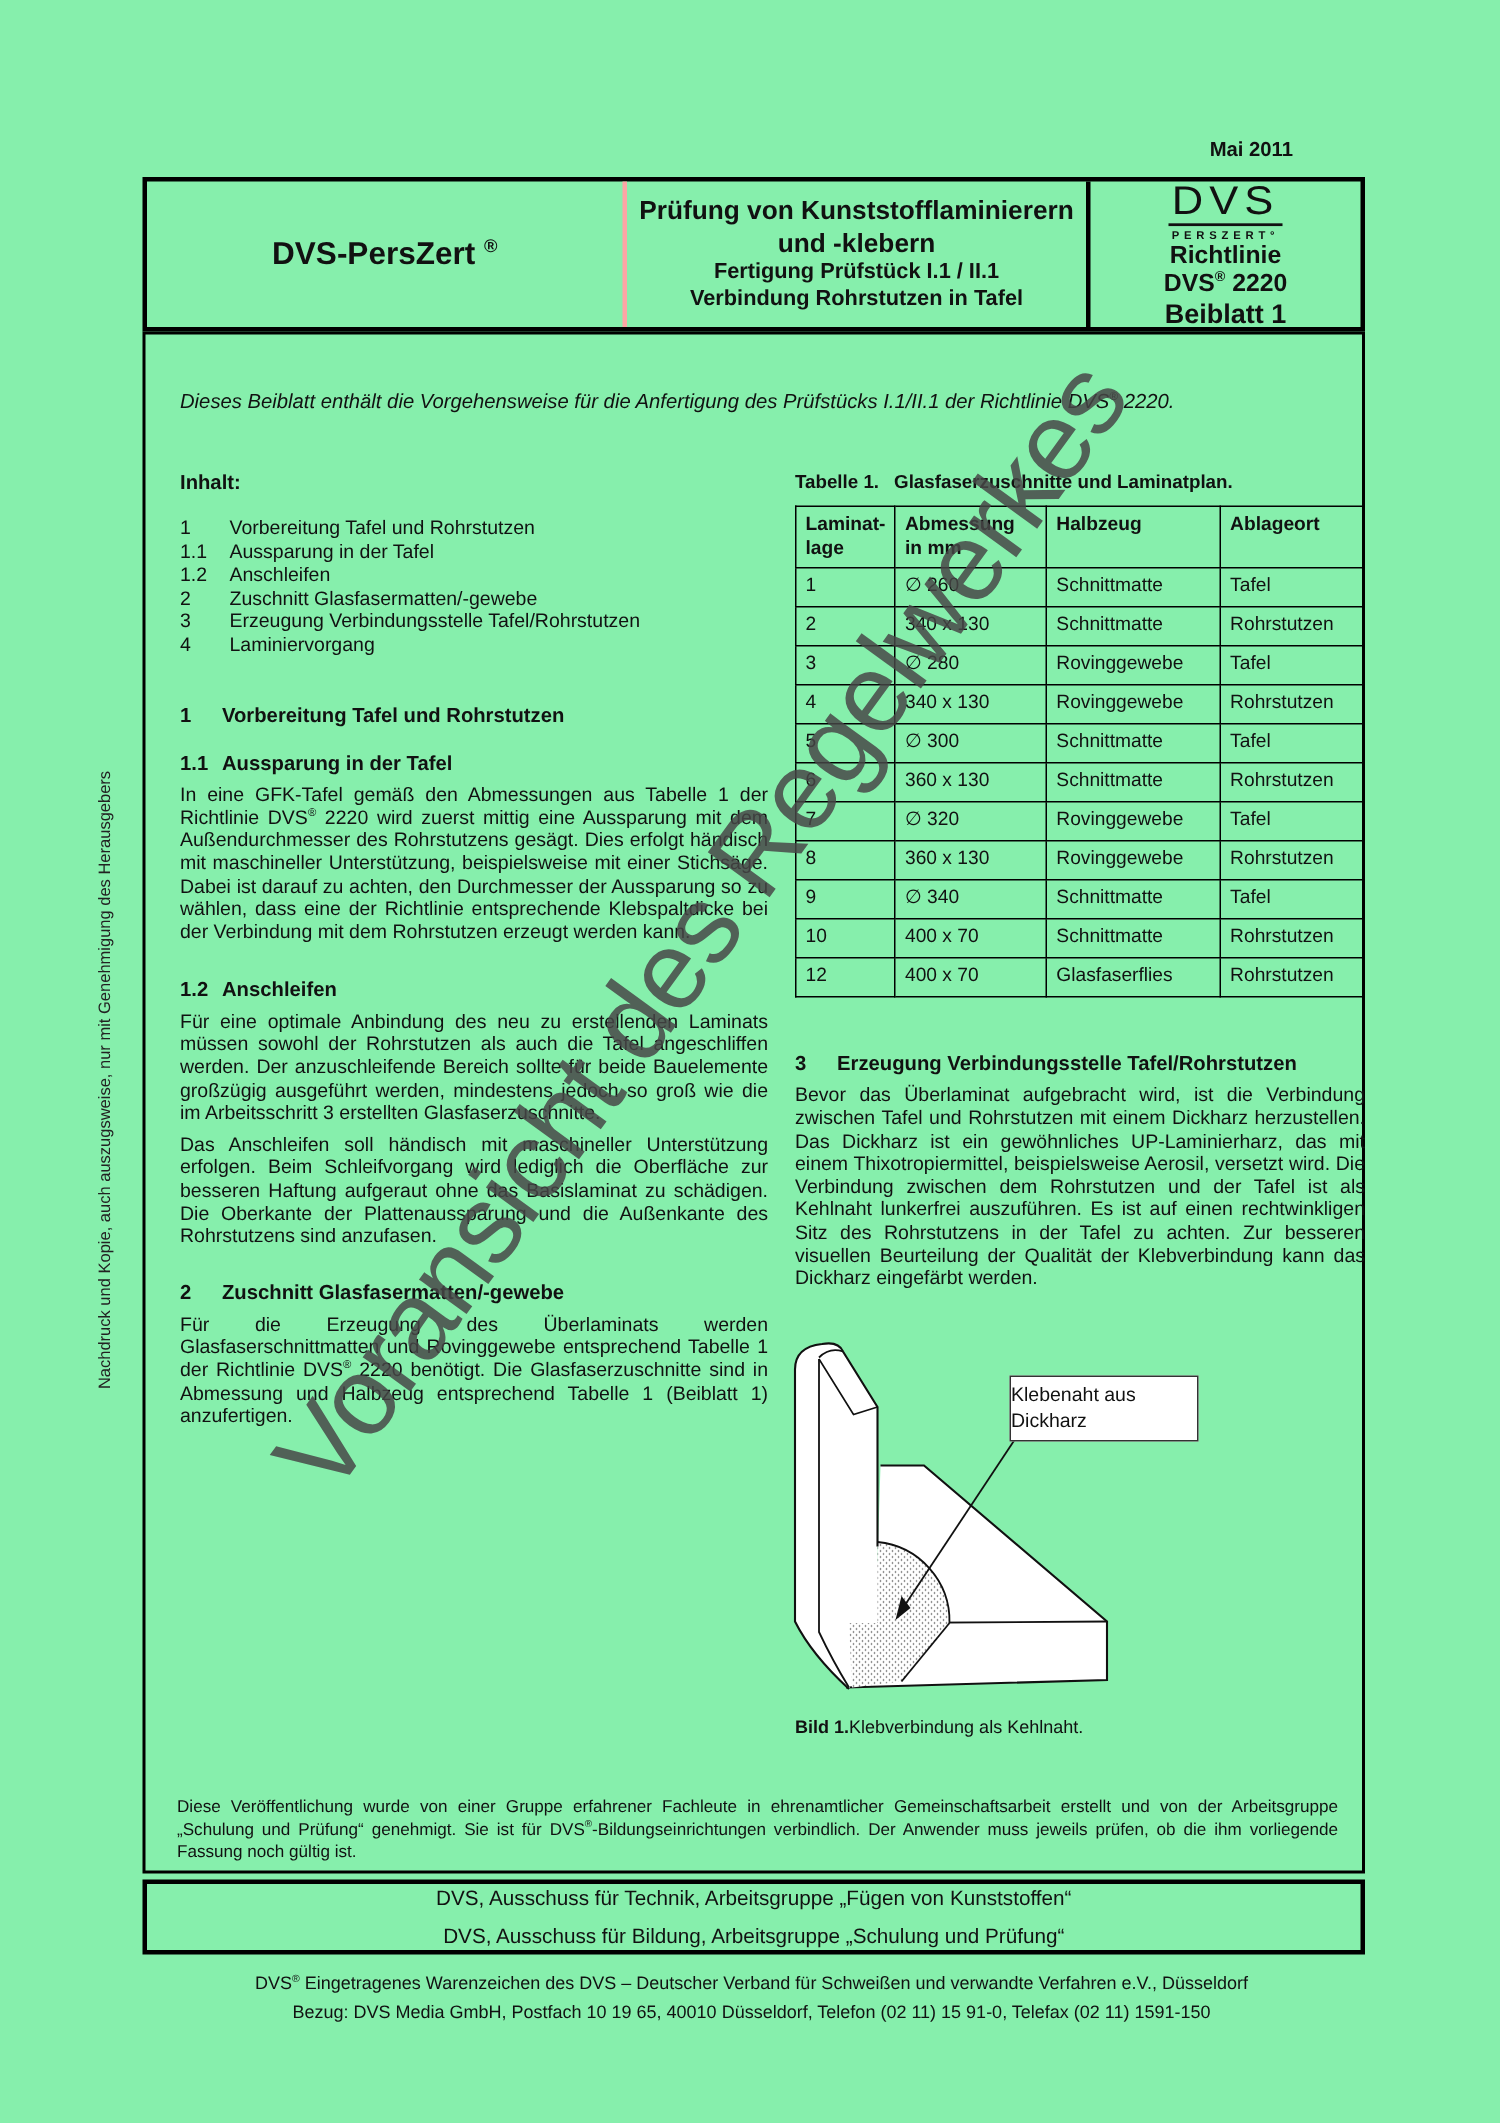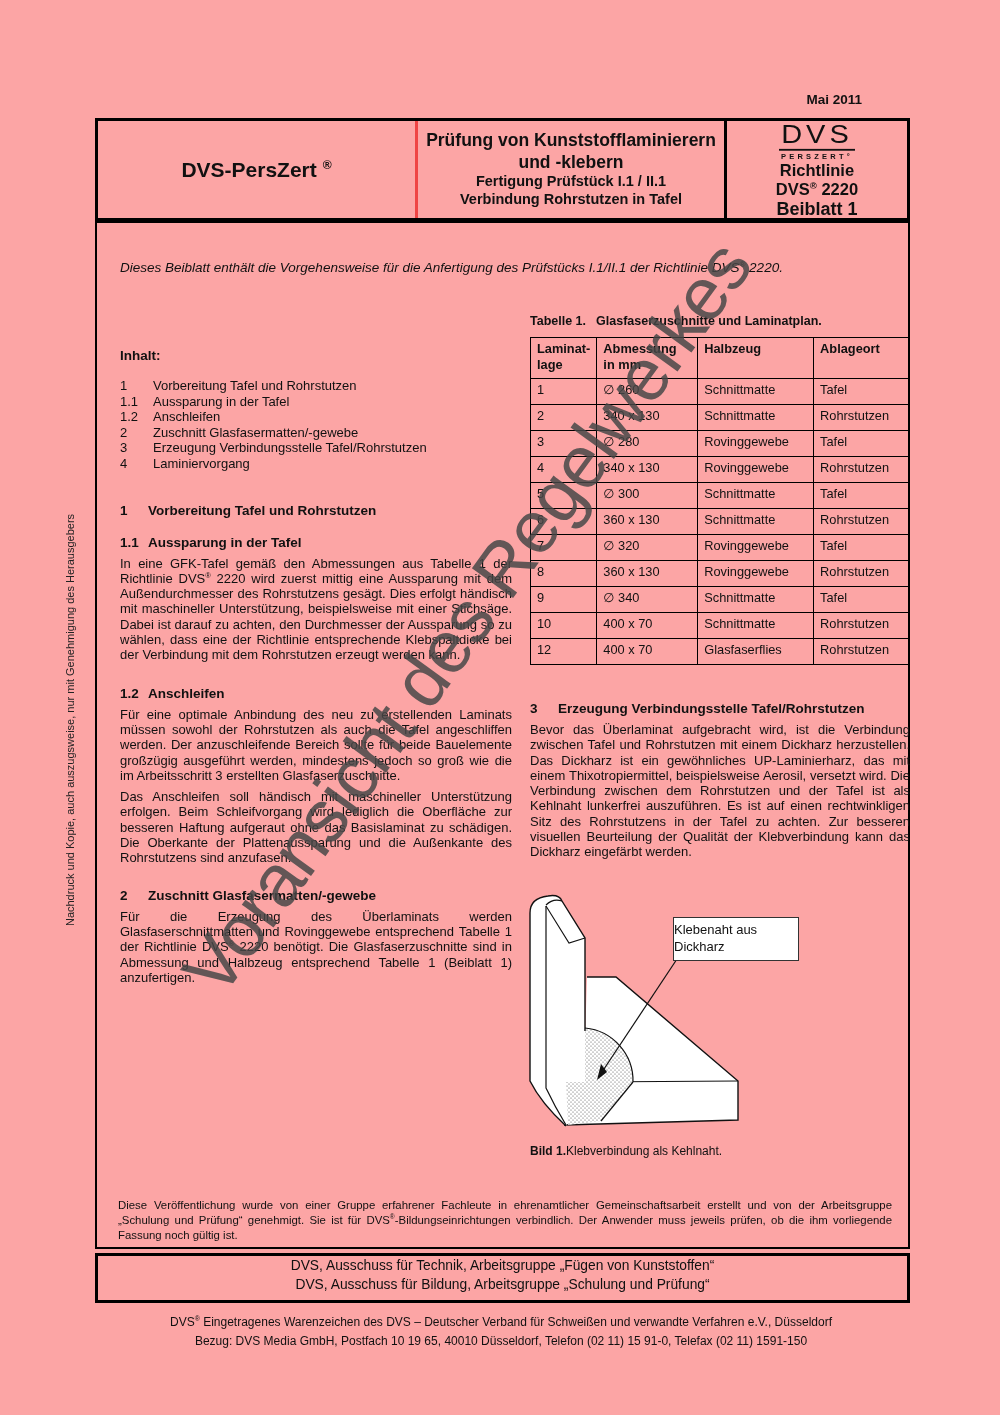--- a/index.html
+++ b/index.html
@@ -1,53 +1,53 @@
 <!DOCTYPE html>
 <html><head>
 <meta charset="utf-8">
 <style>
   html,body{margin:0;padding:0;background:#e8e8e8;}
   .page{
-    position:relative; width:1000px; height:1415px; background:#fca5a5;
+    position:relative; width:1000px; height:1415px; background:#86efac;
     font-family:"Liberation Sans", sans-serif; color:#111; overflow:hidden;
     margin:0 auto;
   }
   .reg{font-size:58%; vertical-align:super; line-height:0;}
 
   
   .date{position:absolute; top:92px; right:138px; font-size:13.5px; font-weight:bold;}
 
   
   .header-table{
     position:absolute; left:95px; top:118px; width:809px; height:97px;
     border:3px solid #000; display:flex;
   }
   .hcell{display:flex; flex-direction:column; justify-content:center; align-items:center; text-align:center;}
-  .hcell-left{width:317px; border-right:3px solid #ef4444; font-size:21px; font-weight:bold;}
+  .hcell-left{width:317px; border-right:3px solid #fca5a5; font-size:21px; font-weight:bold;}
   .hcell-center{flex:1; border-right:3px solid #000; padding:14px 4px;}
   .hcell-center div{font-weight:bold; font-size:14.5px; line-height:1.22;}
   .hcell-center div:nth-of-type(-n+2){font-size:17.5px;}
   .hcell-right{width:180px; line-height:1.1; padding-top:2px;}
   .logo-dvs{font-size:29px; font-weight:400; letter-spacing:4px; line-height:1;
             border-bottom:2.5px solid #111; padding:0 2px 1px 2px; transform:scaleY(.92);}
   .logo-sub{font-size:7.5px; font-weight:bold; letter-spacing:3.2px; margin-top:1px;}
   .ref-line1,.ref-line2{font-size:16.5px; font-weight:bold; line-height:1.15;}
   .ref-line3{font-size:18px; font-weight:bold; line-height:1.2;}
 
   
   .content-box{position:absolute; left:95px; top:221px; width:811px; height:1024px;
     border:2px solid #000;}
 
   .intro{position:absolute; left:120px; top:260px; width:775px;
     font-size:13.5px; font-style:italic;}
 
   .col-left{position:absolute; left:120px; top:314px; width:392px;}
   .col-right{position:absolute; left:530px; top:314px; width:380px;}
 
-  .h-bold{font-weight:bold; font-size:13.5px;margin-top:34px;}
+  .h-bold{font-weight:bold; font-size:13.5px;}
   .sec-head{font-weight:bold; font-size:13.5px; margin:0;}
   .sec-head .snum{display:inline-block; min-width:28px;}
   .sec-head.sub .snum{min-width:28px;}
   p.body{font-size:13px; line-height:15.3px; text-align:justify; margin:6px 0 0 0;}
 
   .toc{margin-top:15px; font-size:13px; line-height:15.6px;}
   .toc-row{display:flex;}
   .toc-num{width:33px; flex:none;}
 
   .m-s1{margin-top:31px;}
@@ -74,21 +74,21 @@
   .callout{position:absolute; left:145px; top:26px; width:124px; height:42px;
     border:1.5px solid #333; background:#fff; display:flex; flex-direction:column;
     justify-content:center; align-items:flex-start; font-size:13px; line-height:1.3;}
   .fig-caption{position:absolute; left:530px; top:1144px; font-size:12px;}
   .fig-caption .cap-label{font-weight:bold; }
 
   
   .footnote{position:absolute; left:118px; top:1198px; width:774px;
     font-size:11.4px; line-height:15px; text-align:justify;}
   .committee-box{position:absolute; left:95px; top:1253px; width:809px; height:44px;
-    border:3px solid #000; display:flex; flex-direction:column; justify-content:flex-start;
+    border:3px solid #000; display:flex; flex-direction:column; justify-content:space-between;
     align-items:center; font-size:13.8px; line-height:19px;}
   .bottom-lines{position:absolute; left:95px; top:1310px; width:812px; text-align:center;
     font-size:12px; line-height:1.2;}
   .bottom-lines div{margin-top:5px;}
 
   
   .side-note{position:absolute; left:-158px; top:714px; width:456px; text-align:center;
     font-size:11px; color:#222; transform:rotate(-90deg);}
 
   

